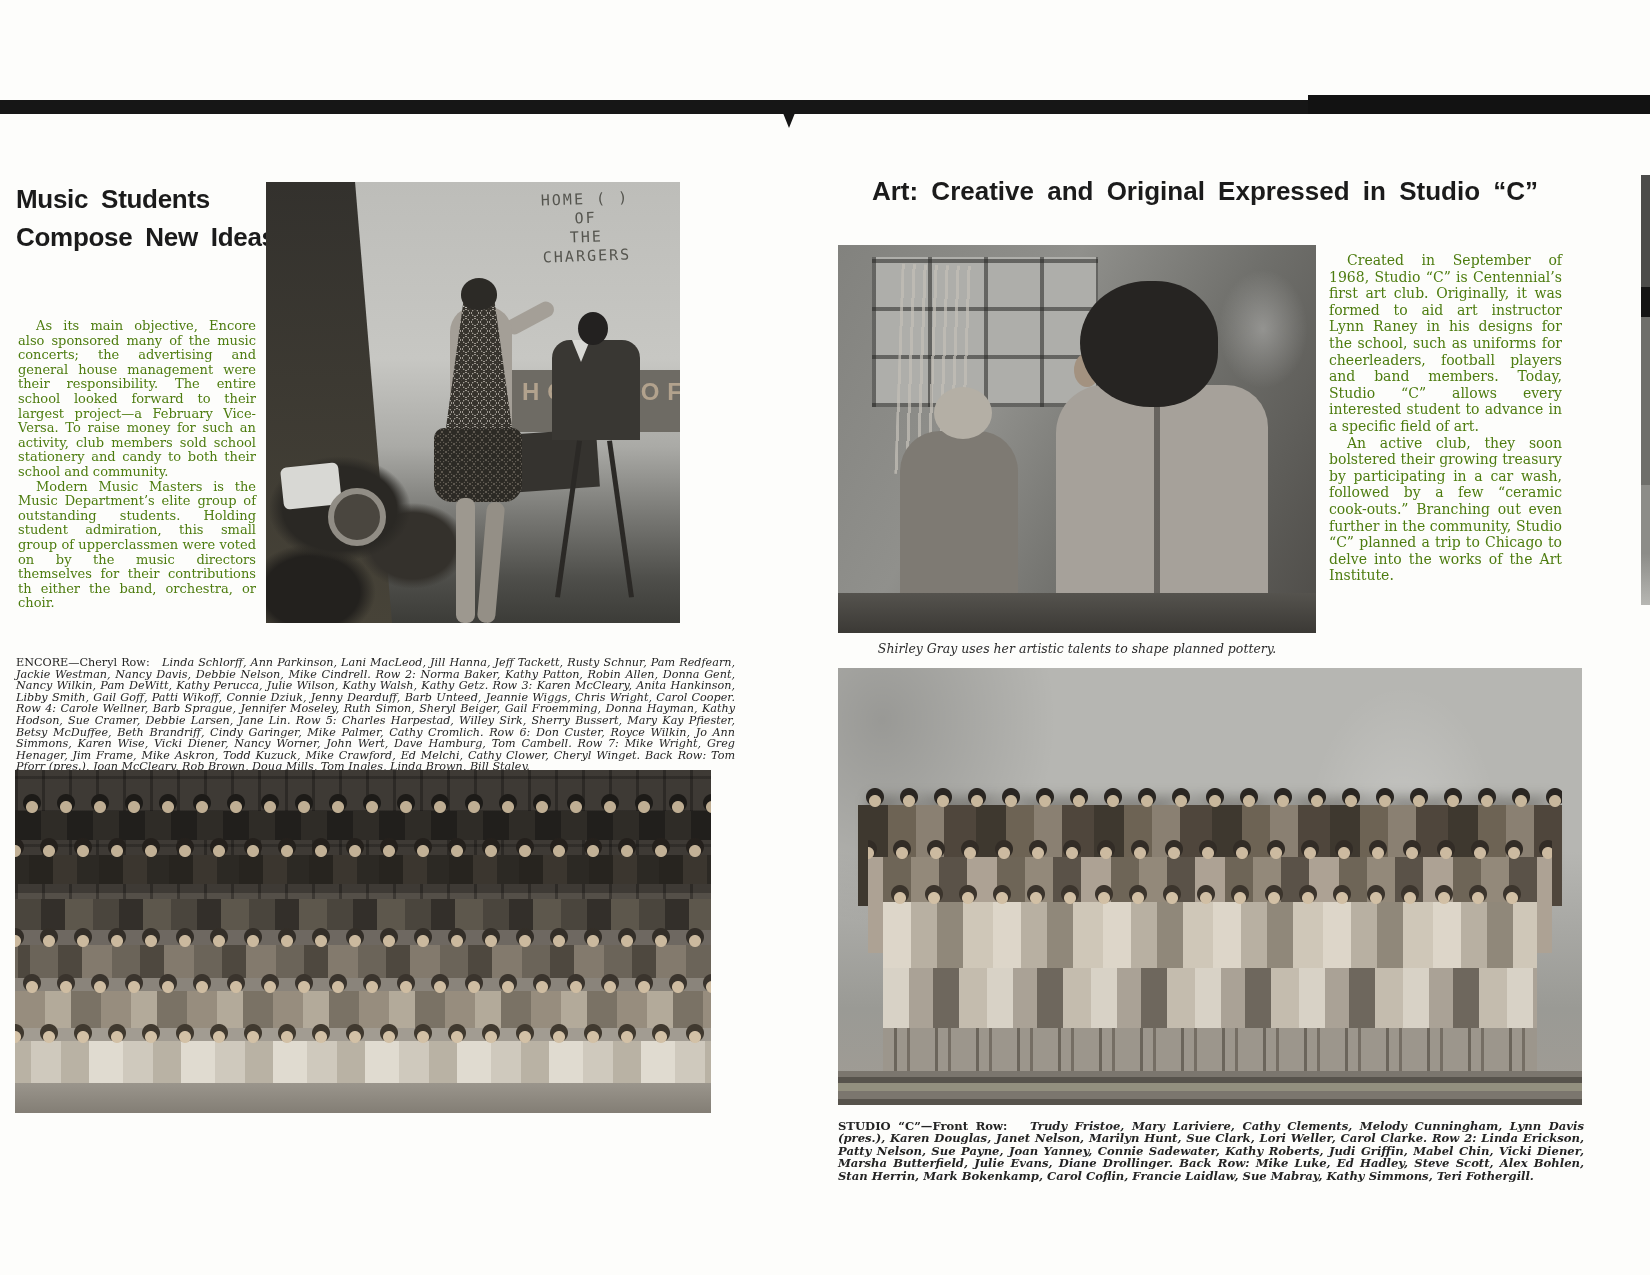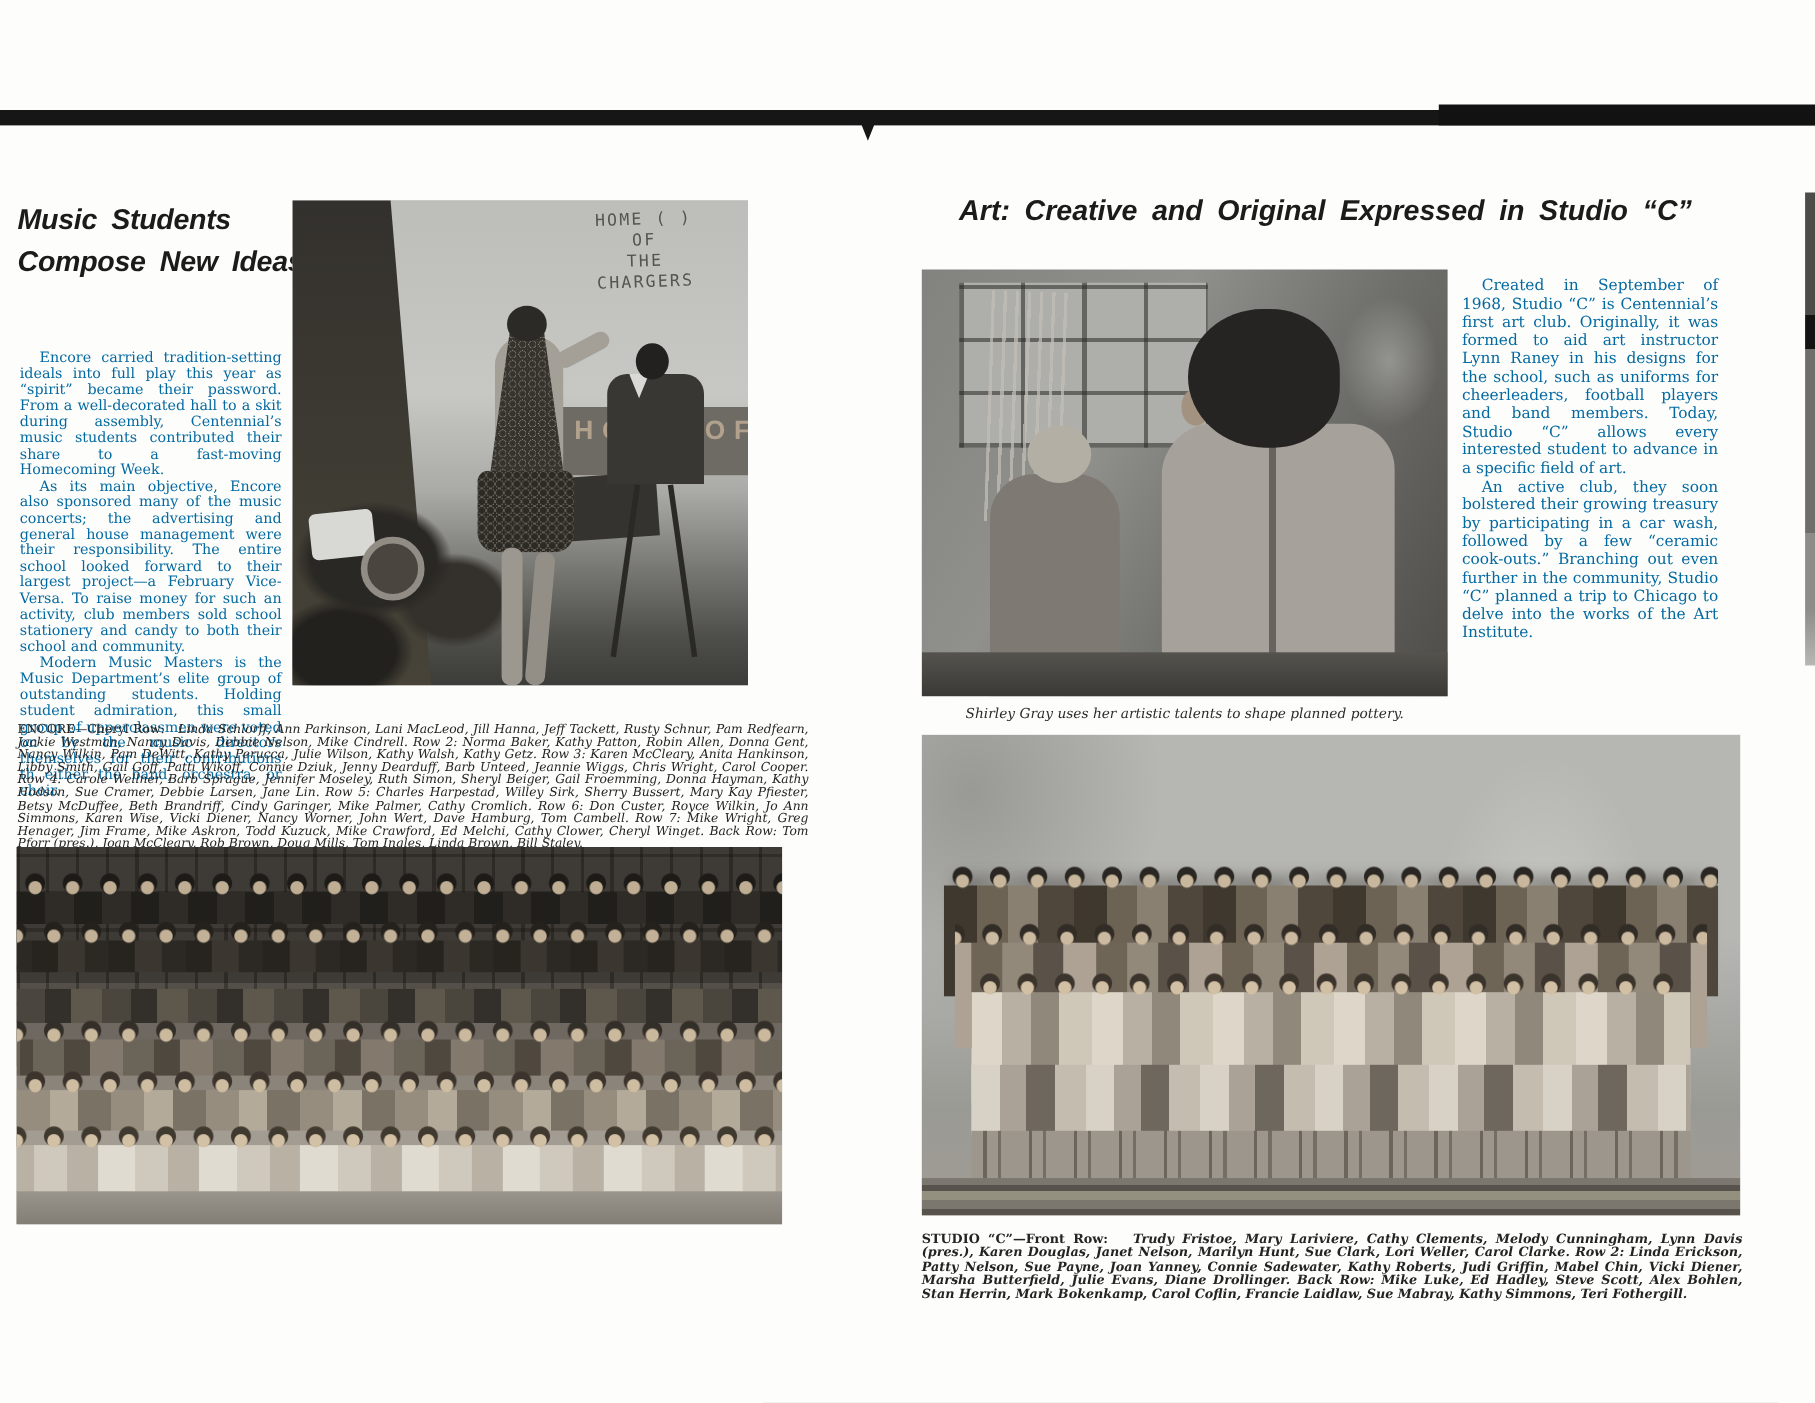--- a/index.html
+++ b/index.html
@@ -13,24 +13,24 @@
   
   .topbar{left:0;top:100px;width:1650px;height:14px;background:#161616;}
   .topbar-right{left:1308px;top:95px;width:342px;height:19px;background:#121212;}
   .gutter-notch{left:783px;top:113px;width:0;height:0;
     border-left:6px solid transparent;border-right:6px solid transparent;
     border-top:15px solid #161616;}
   .edge-sliver{left:1641px;top:175px;width:9px;height:430px;
     background:linear-gradient(180deg,#4c4c4a 0 26%,#141414 26% 33%,#6e6e6a 33% 72%,#8c8c88 72% 88%,#b7b7b3 100%);}
 
   
-  .headline{font-family:"Liberation Sans",sans-serif;font-weight:bold;color:#1b1b1b;font-style:italic;}
+  .headline{font-family:"Liberation Sans",sans-serif;font-weight:bold;color:#1b1b1b;}
   .headline-left{left:16px;top:180px;width:262px;font-size:26px;line-height:38px;word-spacing:6px;letter-spacing:-0.3px;}
   .headline-right{left:855px;top:176px;width:700px;font-size:26px;text-align:center;word-spacing:6px;white-space:nowrap;}
-  .bodycol{text-align:justify;color:#0369a1;}
+  .bodycol{text-align:justify;color:#4d7c0f;}
   .bodycol p{margin:0;text-indent:18px;}
   .bodycol-left{left:18px;top:319px;width:238px;font-size:13px;line-height:14.6px;}
   .bodycol-right{left:1329px;top:252px;width:233px;font-size:14px;line-height:16.6px;}
   .photo-caption{font-style:italic;font-size:12.5px;color:#2a2a2a;text-align:center;}
   .group-caption{font-size:11.2px;line-height:11.6px;text-align:justify;color:#242424;}
   .group-caption .lead{font-style:normal;}
   .group-caption .names{font-style:italic;}
 
   
   .photo{overflow:hidden;background:#9a9a96;}
@@ -122,21 +122,20 @@
   <div class="abs topbar-right"></div>
   <div class="abs gutter-notch"></div>
   <div class="abs edge-sliver"></div>
 
   <div class="abs headline headline-left">
     <div>Music Students</div>
     <div>Compose New Ideas</div>
   </div>
 
   <div class="abs bodycol bodycol-left">
-    <p>Encore carried tradition-setting ideals into full play this year as “spirit” became their password. From a well-decorated hall to a skit during assembly, Centennial’s music students contributed their share to a fast-moving Homecoming Week.</p>
     <p>As its main objective, Encore also sponsored many of the music concerts; the advertising and general house management were their responsibility. The entire school looked forward to their largest project—a February Vice-Versa. To raise money for such an activity, club members sold school stationery and candy to both their school and community.</p>
     <p>Modern Music Masters is the Music Department’s elite group of outstanding students. Holding student admiration, this small group of upperclassmen were voted on by the music directors themselves for their contributions th either the band, orchestra, or choir.</p>
   </div>
 
   <div class="abs photo stage">
     <div class="abs stage-panel"></div>
     <div class="abs chalk-sign">
       <div>HOME ( )</div>
       <div>OF</div>
       <div>THE</div>

